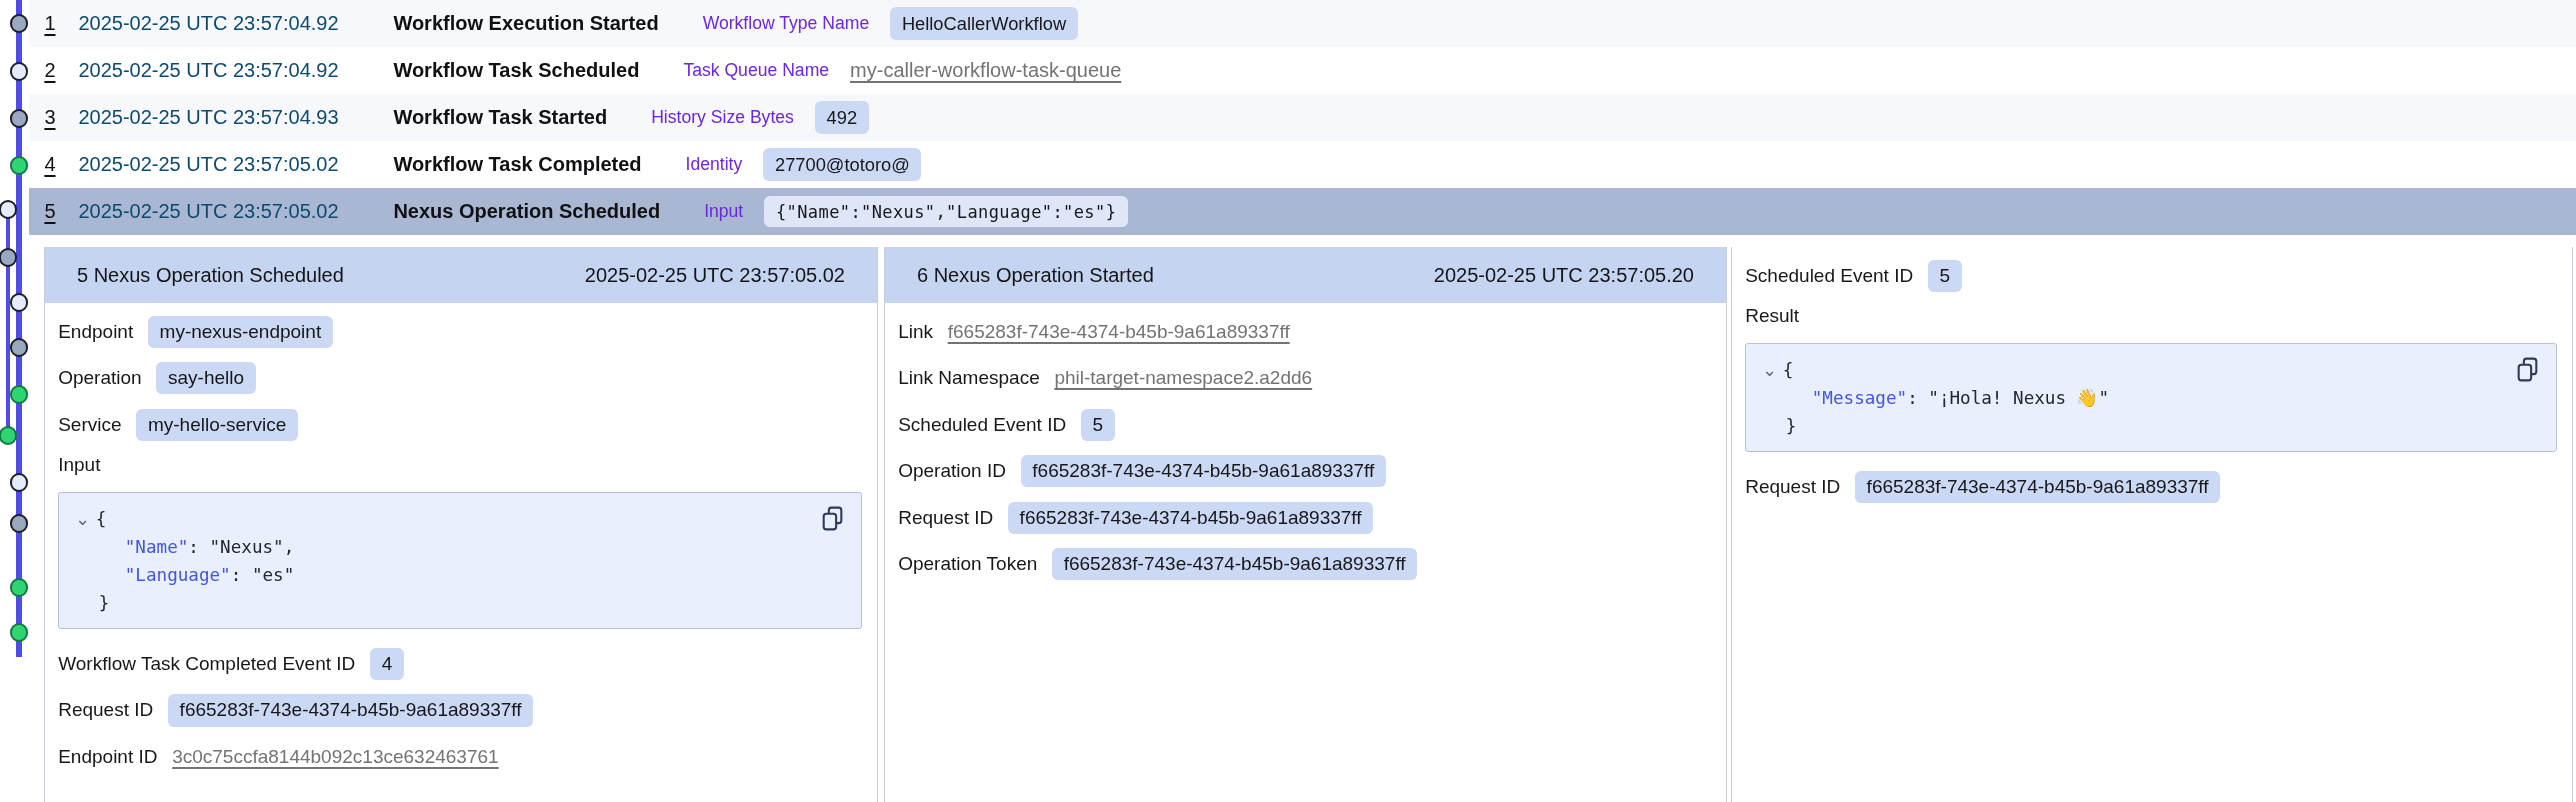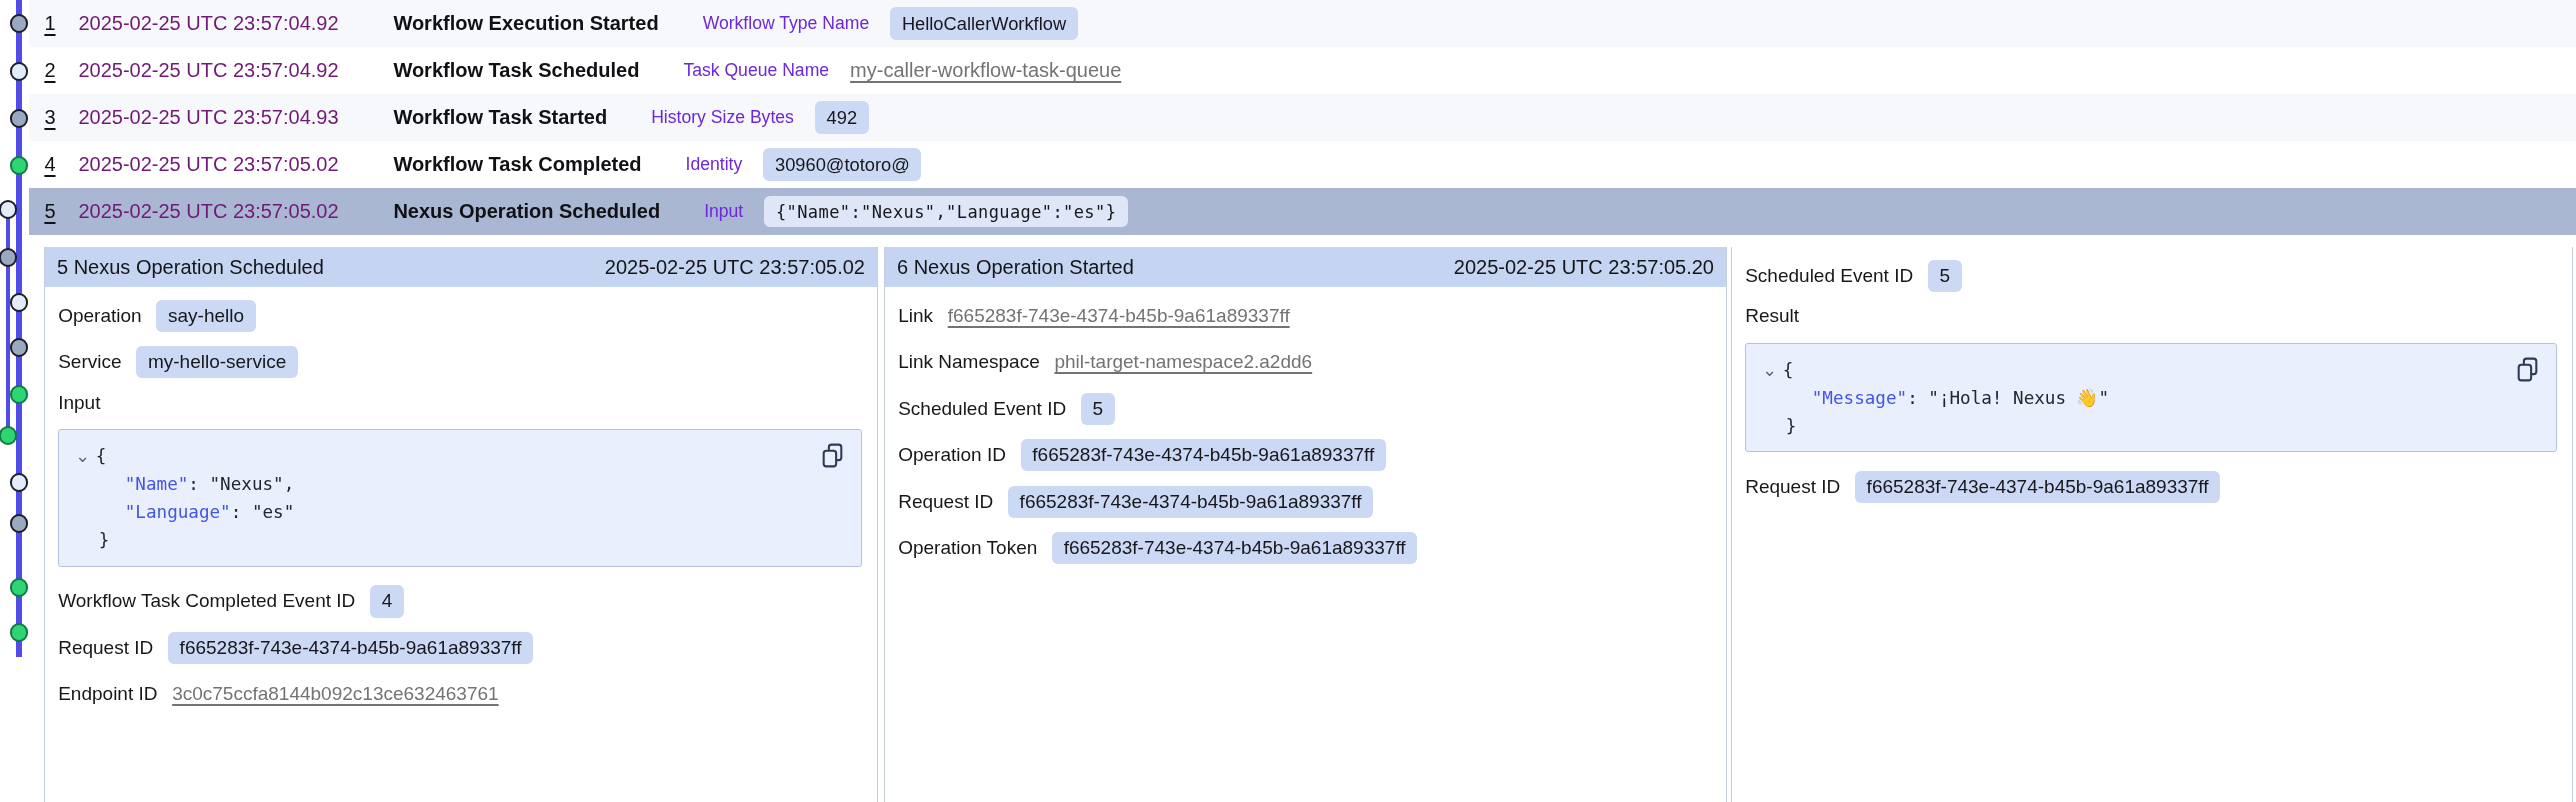--- a/index.html
+++ b/index.html
@@ -27,21 +27,21 @@
   .event-row{
     height:47px;display:flex;align-items:center;
     padding-left:15.4px;background:#ffffff;cursor:pointer;
   }
   .event-row.row-odd{background:#f7f8fb;}
   .event-row.row-selected{background:#a9b7d3;}
   .event-num{
     width:34px;flex:0 0 34px;font-size:20px;color:#101114;
     text-decoration:underline;text-decoration-thickness:1.5px;text-underline-offset:3.7px;
   }
-  .event-time{width:315px;flex:0 0 315px;font-size:20px;color:#701a75;}
+  .event-time{width:315px;flex:0 0 315px;font-size:20px;color:#0c4a6e;}
   .event-name{font-size:20px;font-weight:600;color:#101114;margin-right:44px;white-space:nowrap;}
   .event-detail-label{font-size:17.6px;color:#6d28d9;margin-right:21px;white-space:nowrap;}
   .badge{
     display:inline-block;background:#cbd9f4;border-radius:5.9px;
     padding:5.1px 11.7px;font-size:18.3px;color:#17171c;white-space:nowrap;
   }
   .row-selected .badge{background:#dee6f8;}
   .badge.mono{font-family:"DejaVu Sans Mono", monospace;font-size:17px;letter-spacing:0.4px;}
   .link-value{
     font-size:19px;color:#737373;text-decoration:underline;
@@ -50,22 +50,22 @@
   .event-row .link-value{font-size:20px;}
   
   .panel{
     position:absolute;top:247px;height:631px;background:#ffffff;
     border:0.7px solid #c6cdde;border-top:none;box-sizing:border-box;
   }
   .panel-1{left:44px;width:834px;}
   .panel-2{left:884px;width:843px;}
   .panel-3{left:1731px;width:842px;}
   .panel-header{
-    height:40px;background:#c5d4f0;display:flex;align-items:center;
-    justify-content:space-between;padding:0 12px;
+    height:56px;background:#c5d4f0;display:flex;align-items:center;
+    justify-content:space-between;padding:0 32px;
   }
   .panel-title{font-size:20px;font-weight:500;color:#14151a;white-space:nowrap;}
   .panel-time{font-size:20px;color:#14151a;white-space:nowrap;}
   .panel-body{padding:11.7px 14.7px 14.7px 13.2px;}
   .detail-row{display:flex;align-items:center;min-height:34px;margin-bottom:12.5px;gap:14.7px;}
   .detail-label{font-size:19px;color:#18181b;white-space:nowrap;}
   .detail-row .badge{font-size:19px;}
   .label-row{margin:4.4px 0 0 0;min-height:29px;display:flex;align-items:flex-start;}
   
   .code-block{
@@ -136,39 +136,43 @@
     <span class="event-name">Workflow Task Started</span>
     <span class="event-detail-label">History Size Bytes</span>
     <span class="badge">492</span>
   </div>
 
   <div class="event-row">
     <a class="event-num">4</a>
     <span class="event-time">2025-02-25 UTC 23:57:05.02</span>
     <span class="event-name">Workflow Task Completed</span>
     <span class="event-detail-label">Identity</span>
-    <span class="badge">30960@totoro@</span>
+    <span class="badge">27700@totoro@</span>
   </div>
 
   <div class="event-row row-selected">
     <a class="event-num">5</a>
     <span class="event-time">2025-02-25 UTC 23:57:05.02</span>
     <span class="event-name">Nexus Operation Scheduled</span>
     <span class="event-detail-label">Input</span>
     <span class="badge mono">{"Name":"Nexus","Language":"es"}</span>
   </div>
 
 </div>
 
 <section class="panel panel-1">
   <header class="panel-header">
     <span class="panel-title">5 Nexus Operation Scheduled</span>
     <span class="panel-time">2025-02-25 UTC 23:57:05.02</span>
   </header>
   <div class="panel-body">
+    <div class="detail-row">
+      <span class="detail-label">Endpoint</span>
+      <span class="badge">my-nexus-endpoint</span>
+    </div>
     <div class="detail-row">
       <span class="detail-label">Operation</span>
       <span class="badge">say-hello</span>
     </div>
     <div class="detail-row">
       <span class="detail-label">Service</span>
       <span class="badge">my-hello-service</span>
     </div>
     <div class="label-row">
       <span class="detail-label">Input</span>

